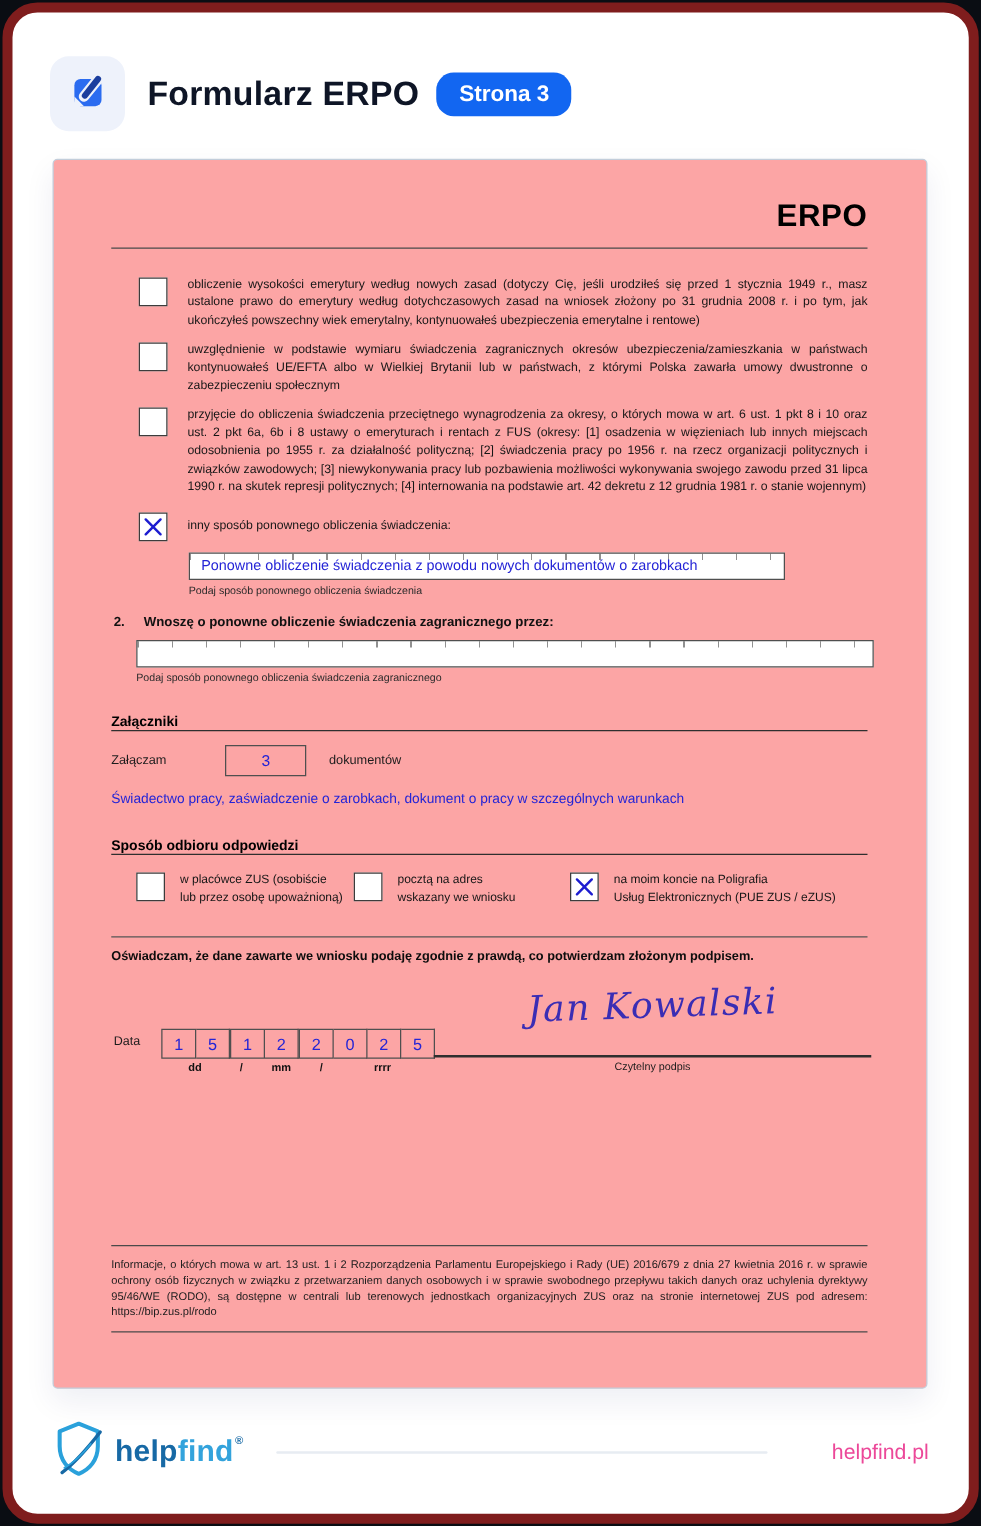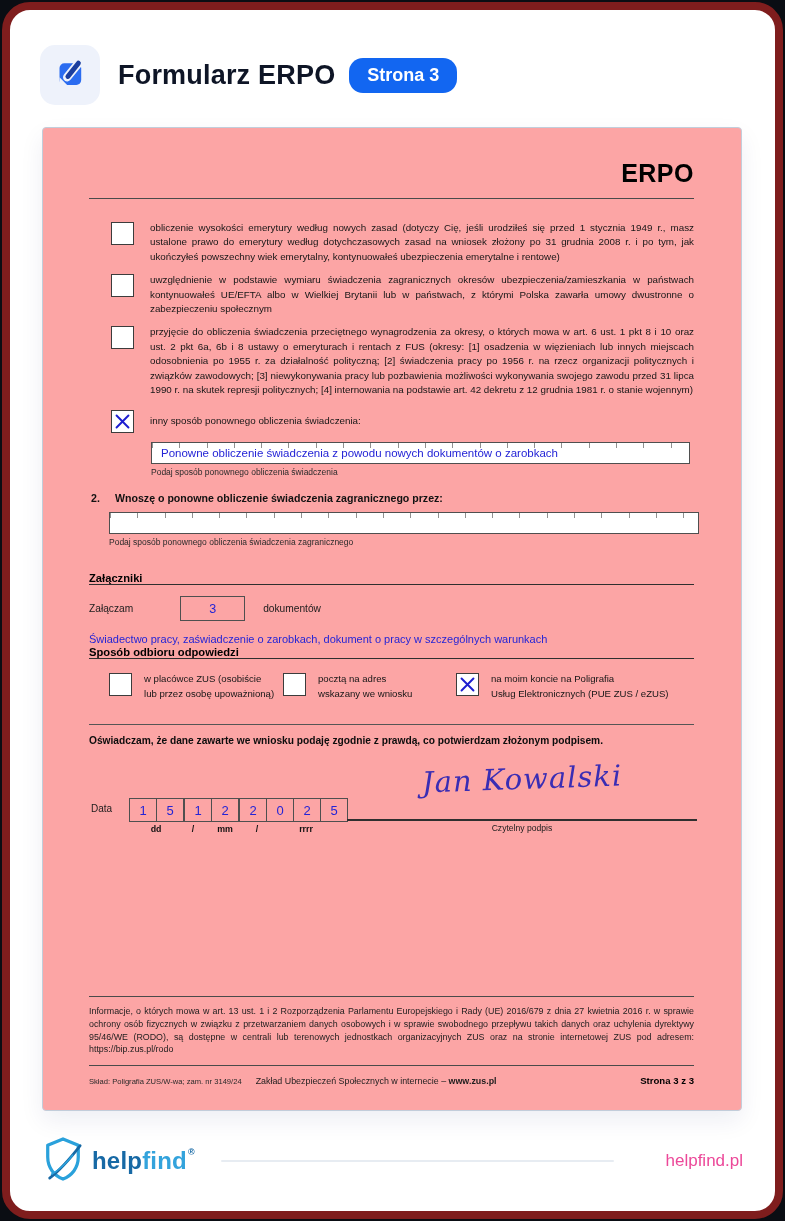--- a/index.html
+++ b/index.html
@@ -72,38 +72,38 @@
   .opt-text.single{text-align:left;align-self:center;}
   
   .comb-field{
     height:22px;border:1px solid #4f4f4f;background:#fff;
     box-sizing:border-box;
     background-image:repeating-linear-gradient(90deg,#909090 0 1px,transparent 1px 27.3px);
     background-size:100% 5px;background-repeat:no-repeat;background-position:top left;
     font-size:11.5px;line-height:20px;color:#2424d6;
     padding-left:9px;
   }
-  .field-1{margin:9px 0 0 62px;width:539px;}
+  .field-1{margin:9px 0 0 62px;width:477px;}
   .field-2{margin:8px 0 0 20px;width:590px;}
   .field-caption{
     font-size:8.5px;color:#2a2a2a;margin-top:3px;
   }
   .cap-1{margin-left:62px;}
   .cap-2{margin-left:20px;}
   
   .sec2{display:flex;margin:15px 0 0 2px;font-size:10.6px;font-weight:bold;color:#111;}
   .sec2 .num{width:24px;flex:0 0 auto;}
   
   .sec-heading{
     font-size:11.2px;font-weight:bold;color:#000;
     border-bottom:1px solid #2f2f2f;
     padding-bottom:0;
   }
   .h-zal{margin-top:25px;}
-  .h-odb{margin-top:1px;}
+  .h-odb{margin-top:26px;}
   
   .attach-row{display:flex;align-items:center;margin-top:11px;}
   .attach-label{font-size:10.2px;color:#1c1c1c;}
   .count-box{
     width:63px;height:23px;border:1px solid #4f4f4f;margin-left:47px;
     display:flex;align-items:center;justify-content:center;
     font-size:12.5px;color:#2424d6;
   }
   .attach-suffix{font-size:10.2px;color:#1c1c1c;margin-left:18px;}
   .attach-list{
@@ -303,25 +303,20 @@
         <span class="df-s2">/</span>
         <span class="df-yy">rrrr</span>
       </div>
       <div class="sig-name">Jan Kowalski</div>
       <div class="sig-line"></div>
       <div class="sig-caption">Czytelny podpis</div>
     </div>
 
     <div class="rodo-block">
       <div class="rodo-text">Informacje, o których mowa w art. 13 ust. 1 i 2 Rozporządzenia Parlamentu Europejskiego i Rady (UE) 2016/679 z dnia 27 kwietnia 2016 r. w sprawie ochrony osób fizycznych w związku z przetwarzaniem danych osobowych i w sprawie swobodnego przepływu takich danych oraz uchylenia dyrektywy 95/46/WE (RODO), są dostępne w centrali lub terenowych jednostkach organizacyjnych ZUS oraz na stronie internetowej ZUS pod adresem: https://bip.zus.pl/rodo</div>
-      <div class="card-bottom">
-        <span class="print-info">Skład: Poligrafia ZUS/W-wa; zam. nr 3149/24</span>
-        <span class="zus-line"><span>Zakład Ubezpieczeń Społecznych w internecie – </span><b>www.zus.pl</b></span>
-        <span class="page-info">Strona 3 z 3</span>
-      </div>
     </div>
 
   </div>
 
   <div class="site-footer">
     <div class="brand">
       <span>
         <svg width="42" height="46" viewBox="0 0 44 48">
           <path d="M22 3 L38 9.5 V22 C38 33.5 31 41.5 22 45 C13 41.5 6 33.5 6 22 V9.5 Z" fill="none" stroke="#2aa1db" stroke-width="3.4" stroke-linejoin="round"></path>
           <path d="M8 44 C16 38 26 28 40 10" fill="none" stroke="#1769a5" stroke-width="2.8" stroke-linecap="round"></path>

